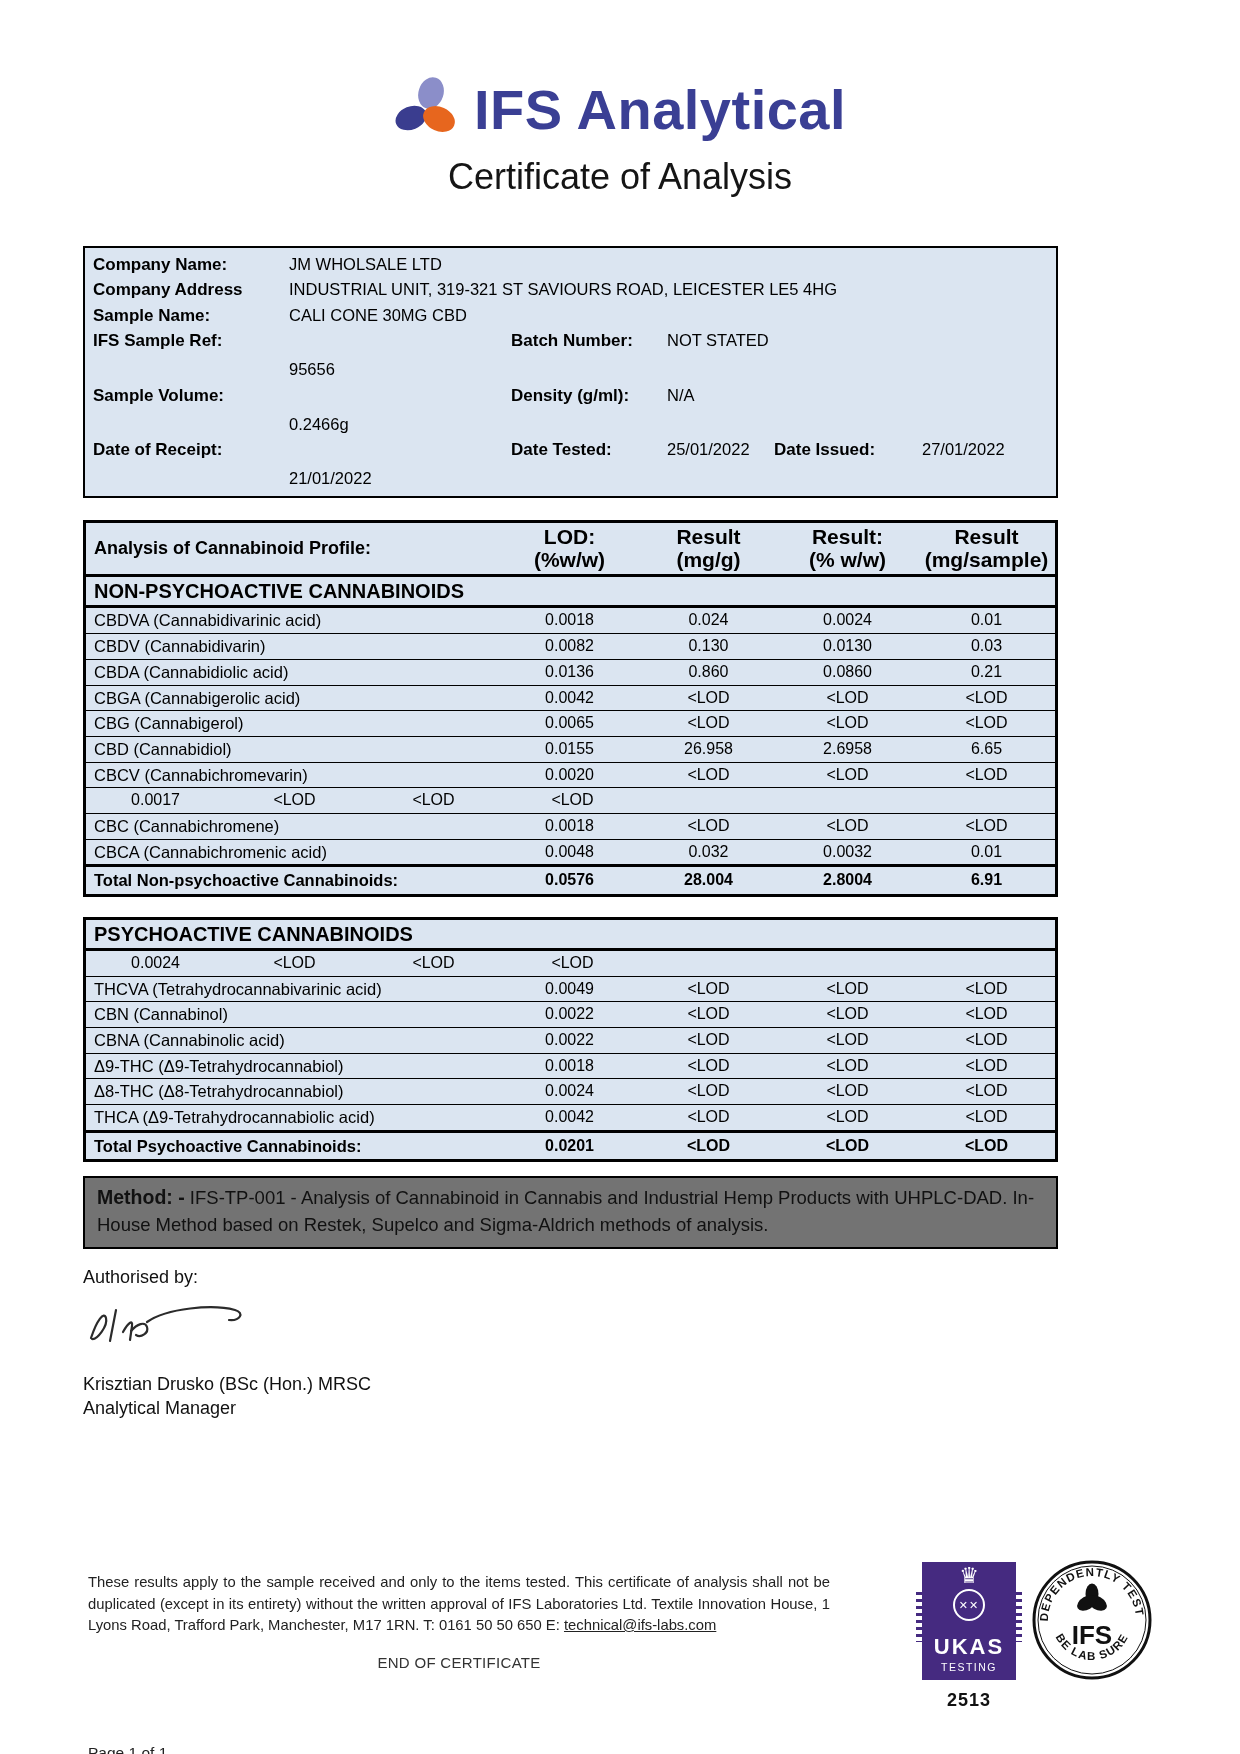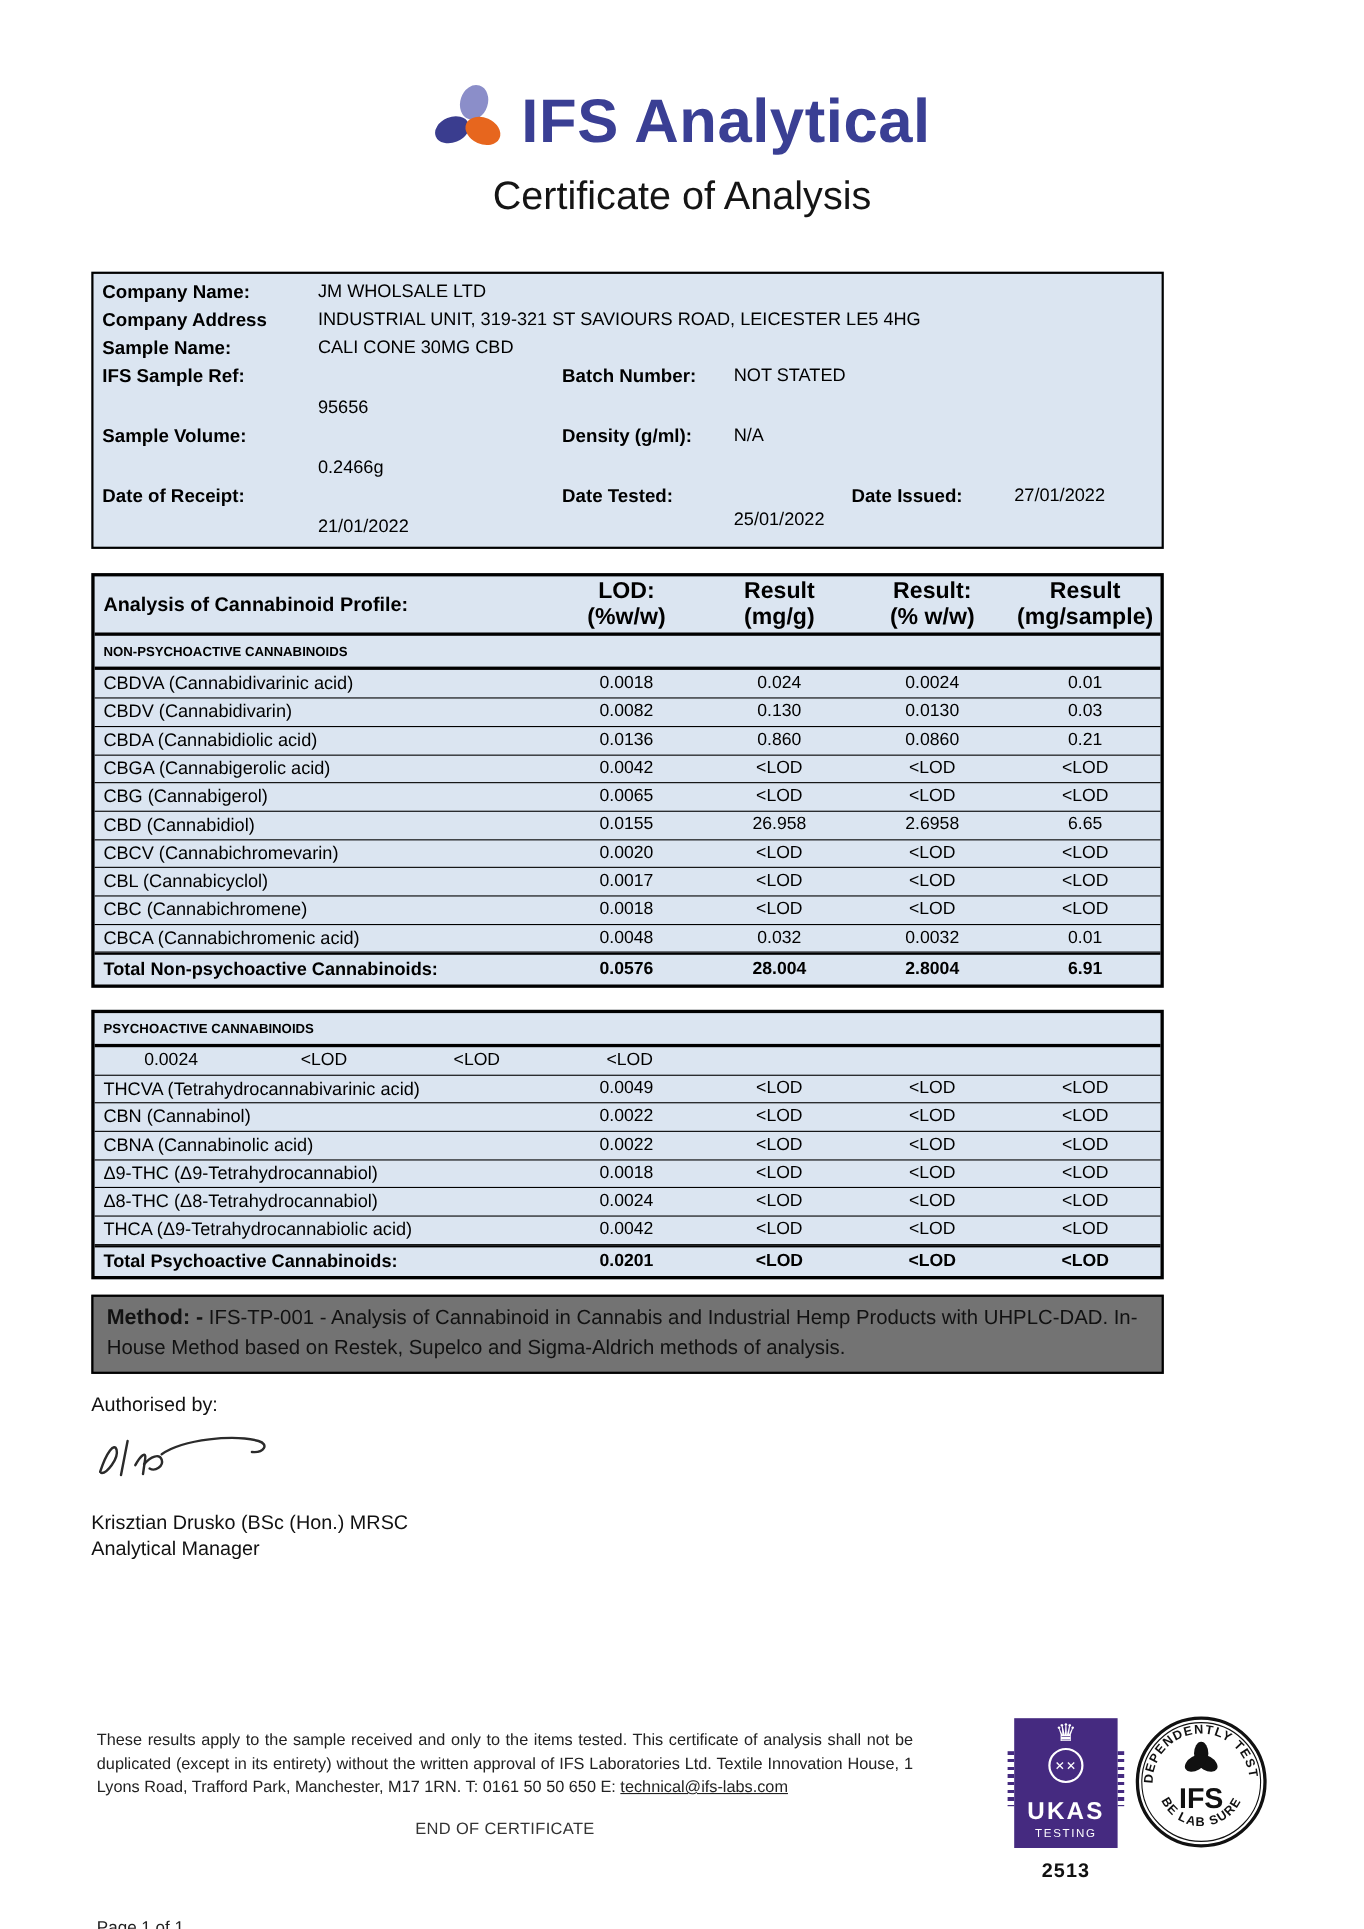--- a/index.html
+++ b/index.html
@@ -23,35 +23,35 @@
     margin:48px 83px 0; width:975px;
     border:2px solid #000; background:#dbe5f1;
     padding:4px 0 5px;
   }
   .info-row { display:flex; line-height:25.4px; font-size:17px; padding-left:8px; }
   .i-label  { font-weight:bold; width:196px; flex:0 0 auto; }
   .i-val    { flex:1 1 auto; font-size:16.5px; }
   .i-val.w222 { flex:0 0 222px;margin-top:29px; }
   .i-label2 { font-weight:bold; width:156px; flex:0 0 auto; }
   .i-val2   { flex:1 1 auto; font-size:16.5px; }
-  .i-val2.w107 { flex:0 0 107px;margin-top:22px; }
+  .i-val2.w107 { flex:0 0 107px; }
   .i-label3 { font-weight:bold; width:148px; flex:0 0 auto; }
   .i-val3   { flex:1 1 auto; font-size:16.5px; }
 
   
   .data-table {
     margin:22px 83px 0; width:975px;
     border:3px solid #000; background:#dbe5f1;
     font-size:16.5px;
   }
   .data-table.second { margin-top:20px; }
   .dt-header { display:flex; border-bottom:3px solid #000; padding:2px 0 3px; }
   .dt-title  { flex:0 0 414px; font-weight:bold; font-size:18px; display:flex; align-items:center; padding-left:8px; }
   .dt-colhead { flex:0 0 139px; text-align:center; font-weight:bold; line-height:23px; font-size:21px; }
-  .dt-section { font-weight:bold; font-size:12px; padding:3px 0 3px 8px; border-bottom:3px solid #000; line-height:22px; }
+  .dt-section { font-weight:bold; font-size:20px; padding:3px 0 3px 8px; border-bottom:3px solid #000; line-height:22px; }
   .dt-row  { display:flex; line-height:24.7px; border-bottom:1px solid #000; }
   .dt-body .dt-row:last-child { border-bottom:1px solid #000; }
   .dt-name { flex:0 0 414px; padding-left:8px; }
   .dt-cell { flex:0 0 139px; text-align:center; font-size:16px; }
   .dt-total { display:flex; font-weight:bold; line-height:26.5px; border-top:2px solid #000; }
   .dt-total .dt-name, .dt-total .dt-cell { font-weight:bold; }
 
   
   .method-box {
     margin:14px 83px 0; width:975px;
@@ -214,21 +214,20 @@
         <div class="dt-cell">6.65</div>
       </div>
         <div class="dt-row">
         <div class="dt-name">CBCV (Cannabichromevarin)</div>
         <div class="dt-cell">0.0020</div>
         <div class="dt-cell">&lt;LOD</div>
         <div class="dt-cell">&lt;LOD</div>
         <div class="dt-cell">&lt;LOD</div>
       </div>
         <div class="dt-row">
-        <div class="dt-name">CBL (Cannabicyclol)</div>
         <div class="dt-cell">0.0017</div>
         <div class="dt-cell">&lt;LOD</div>
         <div class="dt-cell">&lt;LOD</div>
         <div class="dt-cell">&lt;LOD</div>
       </div>
         <div class="dt-row">
         <div class="dt-name">CBC (Cannabichromene)</div>
         <div class="dt-cell">0.0018</div>
         <div class="dt-cell">&lt;LOD</div>
         <div class="dt-cell">&lt;LOD</div>

